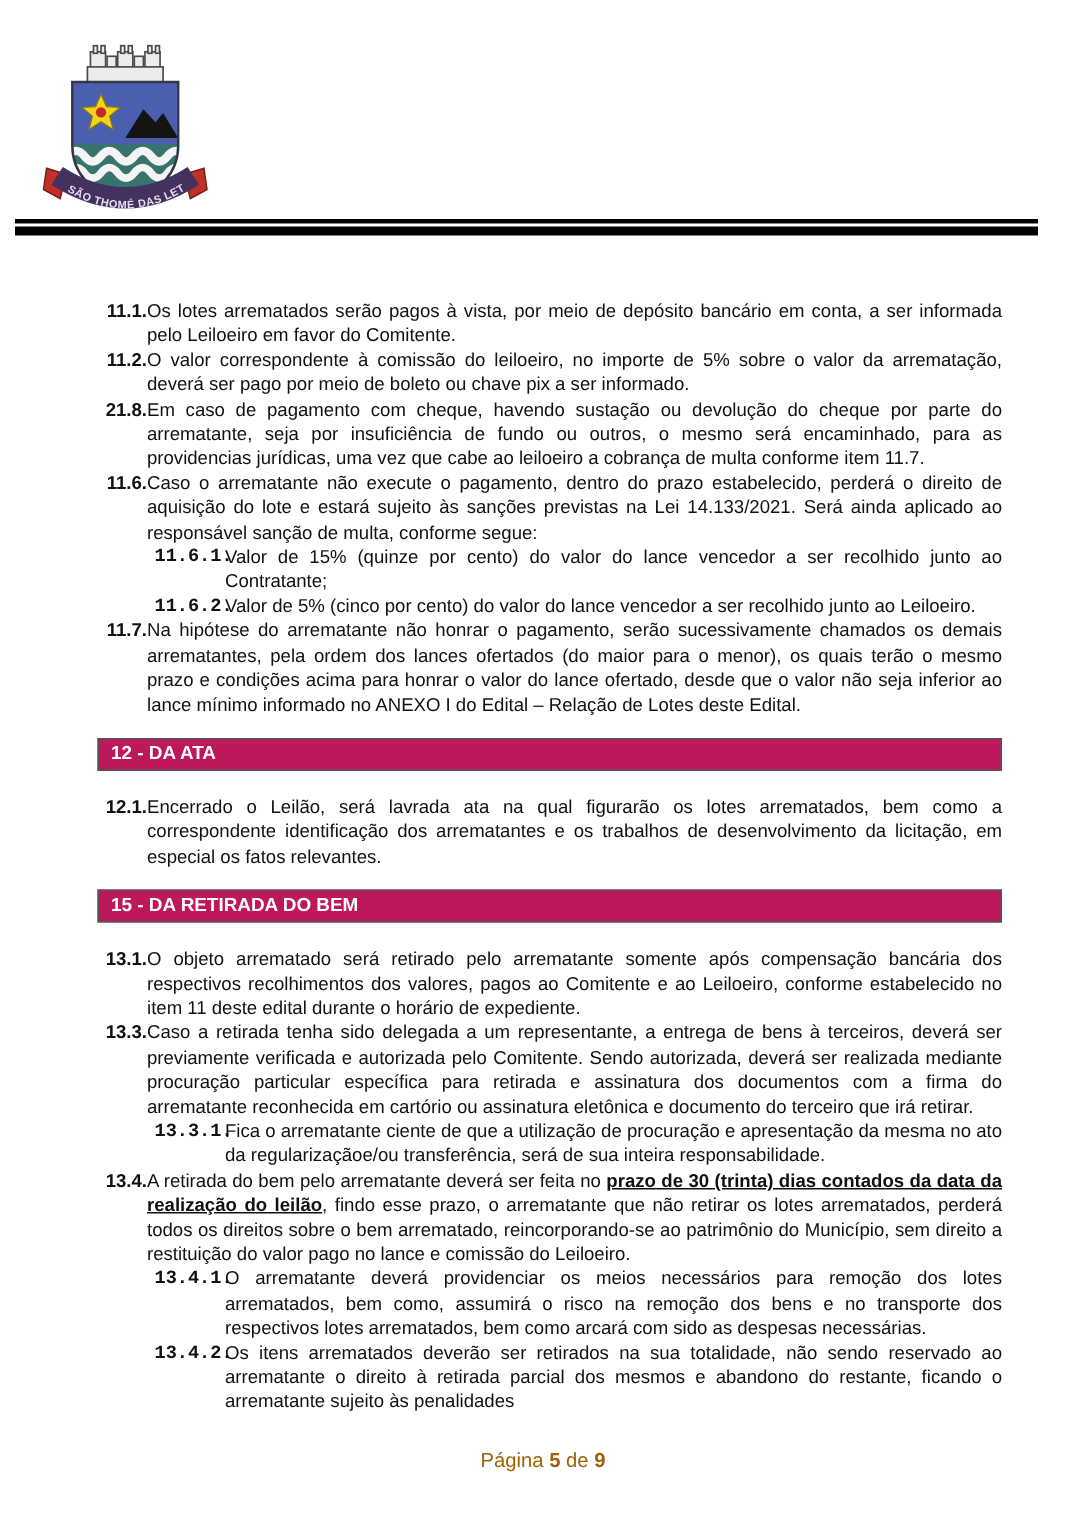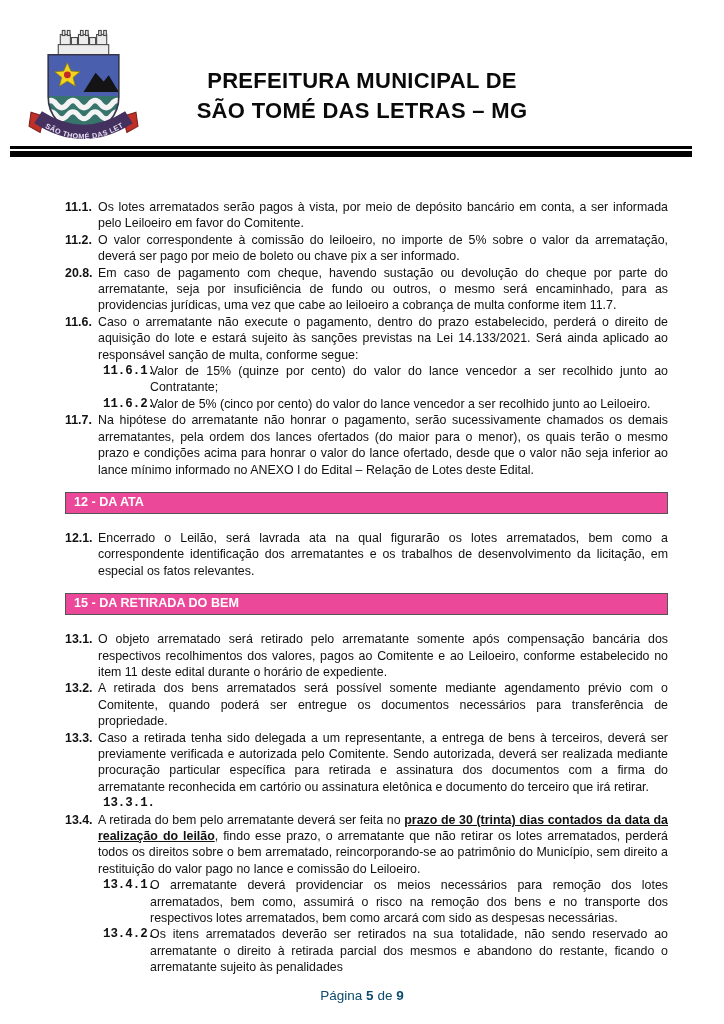--- a/index.html
+++ b/index.html
@@ -18,34 +18,34 @@
     position:absolute; top:146px; left:10px; width:682px; height:2px;
     background:#fff; border-top:3px solid #000; border-bottom:6px solid #000;
   }
   
   .doc-body {
     position:absolute; top:199px; left:65px; width:603px;
     font-size:12.4px; line-height:16.4px;
   }
   .item { display:flex; }
   .item .num { font-weight:bold; flex:none; }
-  .item.l1 > .num { width:33px; }
+  .item.l1 > .num { width:33px;text-align:right; }
   .item.l2 { padding-left:38px; }
   .item.l2 > .num { width:47px;font-family:Liberation Mono, monospace; }
   .item .txt { flex:1; text-align:justify; }
   .seg-bu { font-weight:bold; text-decoration:underline; }
   .section-bar {
-    margin:14px 0 16px; background:#ec4899; color:#fff;
+    margin:14px 0 16px; background:#be185d; color:#fff;
     font-weight:bold; font-size:12.6px; line-height:13px;
     padding:3px 8px 4px; border:1px solid #555;
   }
   
   .footer {
-    position:absolute; top:988px; left:0; width:100%;
-    text-align:center; font-size:13.5px; color:#0c4a6e;
+    position:absolute; top:966px; left:0; width:100%;
+    text-align:center; font-size:13.5px; color:#a16207;
   }
   .footer .b { font-weight:bold; }
 </style>
 </head>
 <body>
 
 <div class="page">
 
   <svg class="logo" viewBox="0 0 112 124" xmlns="http://www.w3.org/2000/svg">
     <defs>
@@ -87,38 +87,34 @@
       <polygon points="4,84 17,88 13,104 2,98" fill="#c03028" stroke="#771f18" stroke-width="1"></polygon>
       <polygon points="108,84 95,88 99,104 110,98" fill="#c03028" stroke="#771f18" stroke-width="1"></polygon>
       <path d="M11,89 Q56,118 101,89" fill="none" stroke="#45315f" stroke-width="14"></path>
       <path id="ribbonTextPath" d="M14,97 Q56,124 98,97" fill="none"></path>
       <text font-size="7.2" fill="#e6ddf2" font-weight="bold" letter-spacing="0.4" font-family="Liberation Sans, sans-serif">
         <textPath href="#ribbonTextPath" startOffset="4">SÃO THOMÉ DAS LETRAS</textPath>
       </text>
     </g>
   </svg>
 
-  <div class="title-block">
-    <div>PREFEITURA MUNICIPAL DE</div>
-    <div>SÃO TOMÉ DAS LETRAS – MG</div>
-  </div>
 
   <div class="header-rule"></div>
 
   <div class="doc-body" id="doc-body">
       <div class="item l1">
         <span class="num">11.1.</span>
         <span class="txt"><span>Os lotes arrematados serão pagos à vista, por meio de depósito bancário em conta, a ser informada pelo Leiloeiro em favor do Comitente.</span></span>
       </div>
       <div class="item l1">
         <span class="num">11.2.</span>
         <span class="txt"><span>O valor correspondente à comissão do leiloeiro, no importe de 5% sobre o valor da arrematação, deverá ser pago por meio de boleto ou chave pix a ser informado.</span></span>
       </div>
       <div class="item l1">
-        <span class="num">20.8.</span>
+        <span class="num">21.8.</span>
         <span class="txt"><span>Em caso de pagamento com cheque, havendo sustação ou devolução do cheque por parte do arrematante, seja por insuficiência de fundo ou outros, o mesmo será encaminhado, para as providencias jurídicas, uma vez que cabe ao leiloeiro a cobrança de multa conforme item 11.7.</span></span>
       </div>
       <div class="item l1">
         <span class="num">11.6.</span>
         <span class="txt"><span>Caso o arrematante não execute o pagamento, dentro do prazo estabelecido, perderá o direito de aquisição do lote e estará sujeito às sanções previstas na Lei 14.133/2021. Será ainda aplicado ao responsável sanção de multa, conforme segue:</span></span>
       </div>
       <div class="item l2">
         <span class="num">11.6.1.</span>
         <span class="txt"><span>Valor de 15% (quinze por cento) do valor do lance vencedor a ser recolhido junto ao Contratante;</span></span>
       </div>
@@ -134,29 +130,26 @@
       <div class="item l1">
         <span class="num">12.1.</span>
         <span class="txt"><span>Encerrado o Leilão, será lavrada ata na qual figurarão os lotes arrematados, bem como a correspondente identificação dos arrematantes e os trabalhos de desenvolvimento da licitação, em especial os fatos relevantes.</span></span>
       </div>
       <div class="section-bar">15 - DA RETIRADA DO BEM</div>
       <div class="item l1">
         <span class="num">13.1.</span>
         <span class="txt"><span>O objeto arrematado será retirado pelo arrematante somente após compensação bancária dos respectivos recolhimentos dos valores, pagos ao Comitente e ao Leiloeiro, conforme estabelecido no item 11 deste edital durante o horário de expediente.</span></span>
       </div>
       <div class="item l1">
-        <span class="num">13.2.</span>
-        <span class="txt"><span>A retirada dos bens arrematados será possível somente mediante agendamento prévio com o Comitente, quando poderá ser entregue os documentos necessários para transferência de propriedade.</span></span>
-      </div>
-      <div class="item l1">
         <span class="num">13.3.</span>
         <span class="txt"><span>Caso a retirada tenha sido delegada a um representante, a entrega de bens à terceiros, deverá ser previamente verificada e autorizada pelo Comitente. Sendo autorizada, deverá ser realizada mediante procuração particular específica para retirada e assinatura dos documentos com a firma do arrematante reconhecida em cartório ou assinatura eletônica e documento do terceiro que irá retirar.</span></span>
       </div>
       <div class="item l2">
         <span class="num">13.3.1.</span>
+        <span class="txt"><span>Fica o arrematante ciente de que a utilização de procuração e apresentação da mesma no ato da regularizaçãoe/ou transferência, será de sua inteira responsabilidade.</span></span>
       </div>
       <div class="item l1">
         <span class="num">13.4.</span>
         <span class="txt"><span>A retirada do bem pelo arrematante deverá ser feita no </span><span class="seg-bu">prazo de 30 (trinta) dias contados da data da realização do leilão</span><span>, findo esse prazo, o arrematante que não retirar os lotes arrematados, perderá todos os direitos sobre o bem arrematado, reincorporando-se ao patrimônio do Município, sem direito a restituição do valor pago no lance e comissão do Leiloeiro.</span></span>
       </div>
       <div class="item l2">
         <span class="num">13.4.1.</span>
         <span class="txt"><span>O arrematante deverá providenciar os meios necessários para remoção dos lotes arrematados, bem como, assumirá o risco na remoção dos bens e no transporte dos respectivos lotes arrematados, bem como arcará com sido as despesas necessárias.</span></span>
       </div>
       <div class="item l2">

